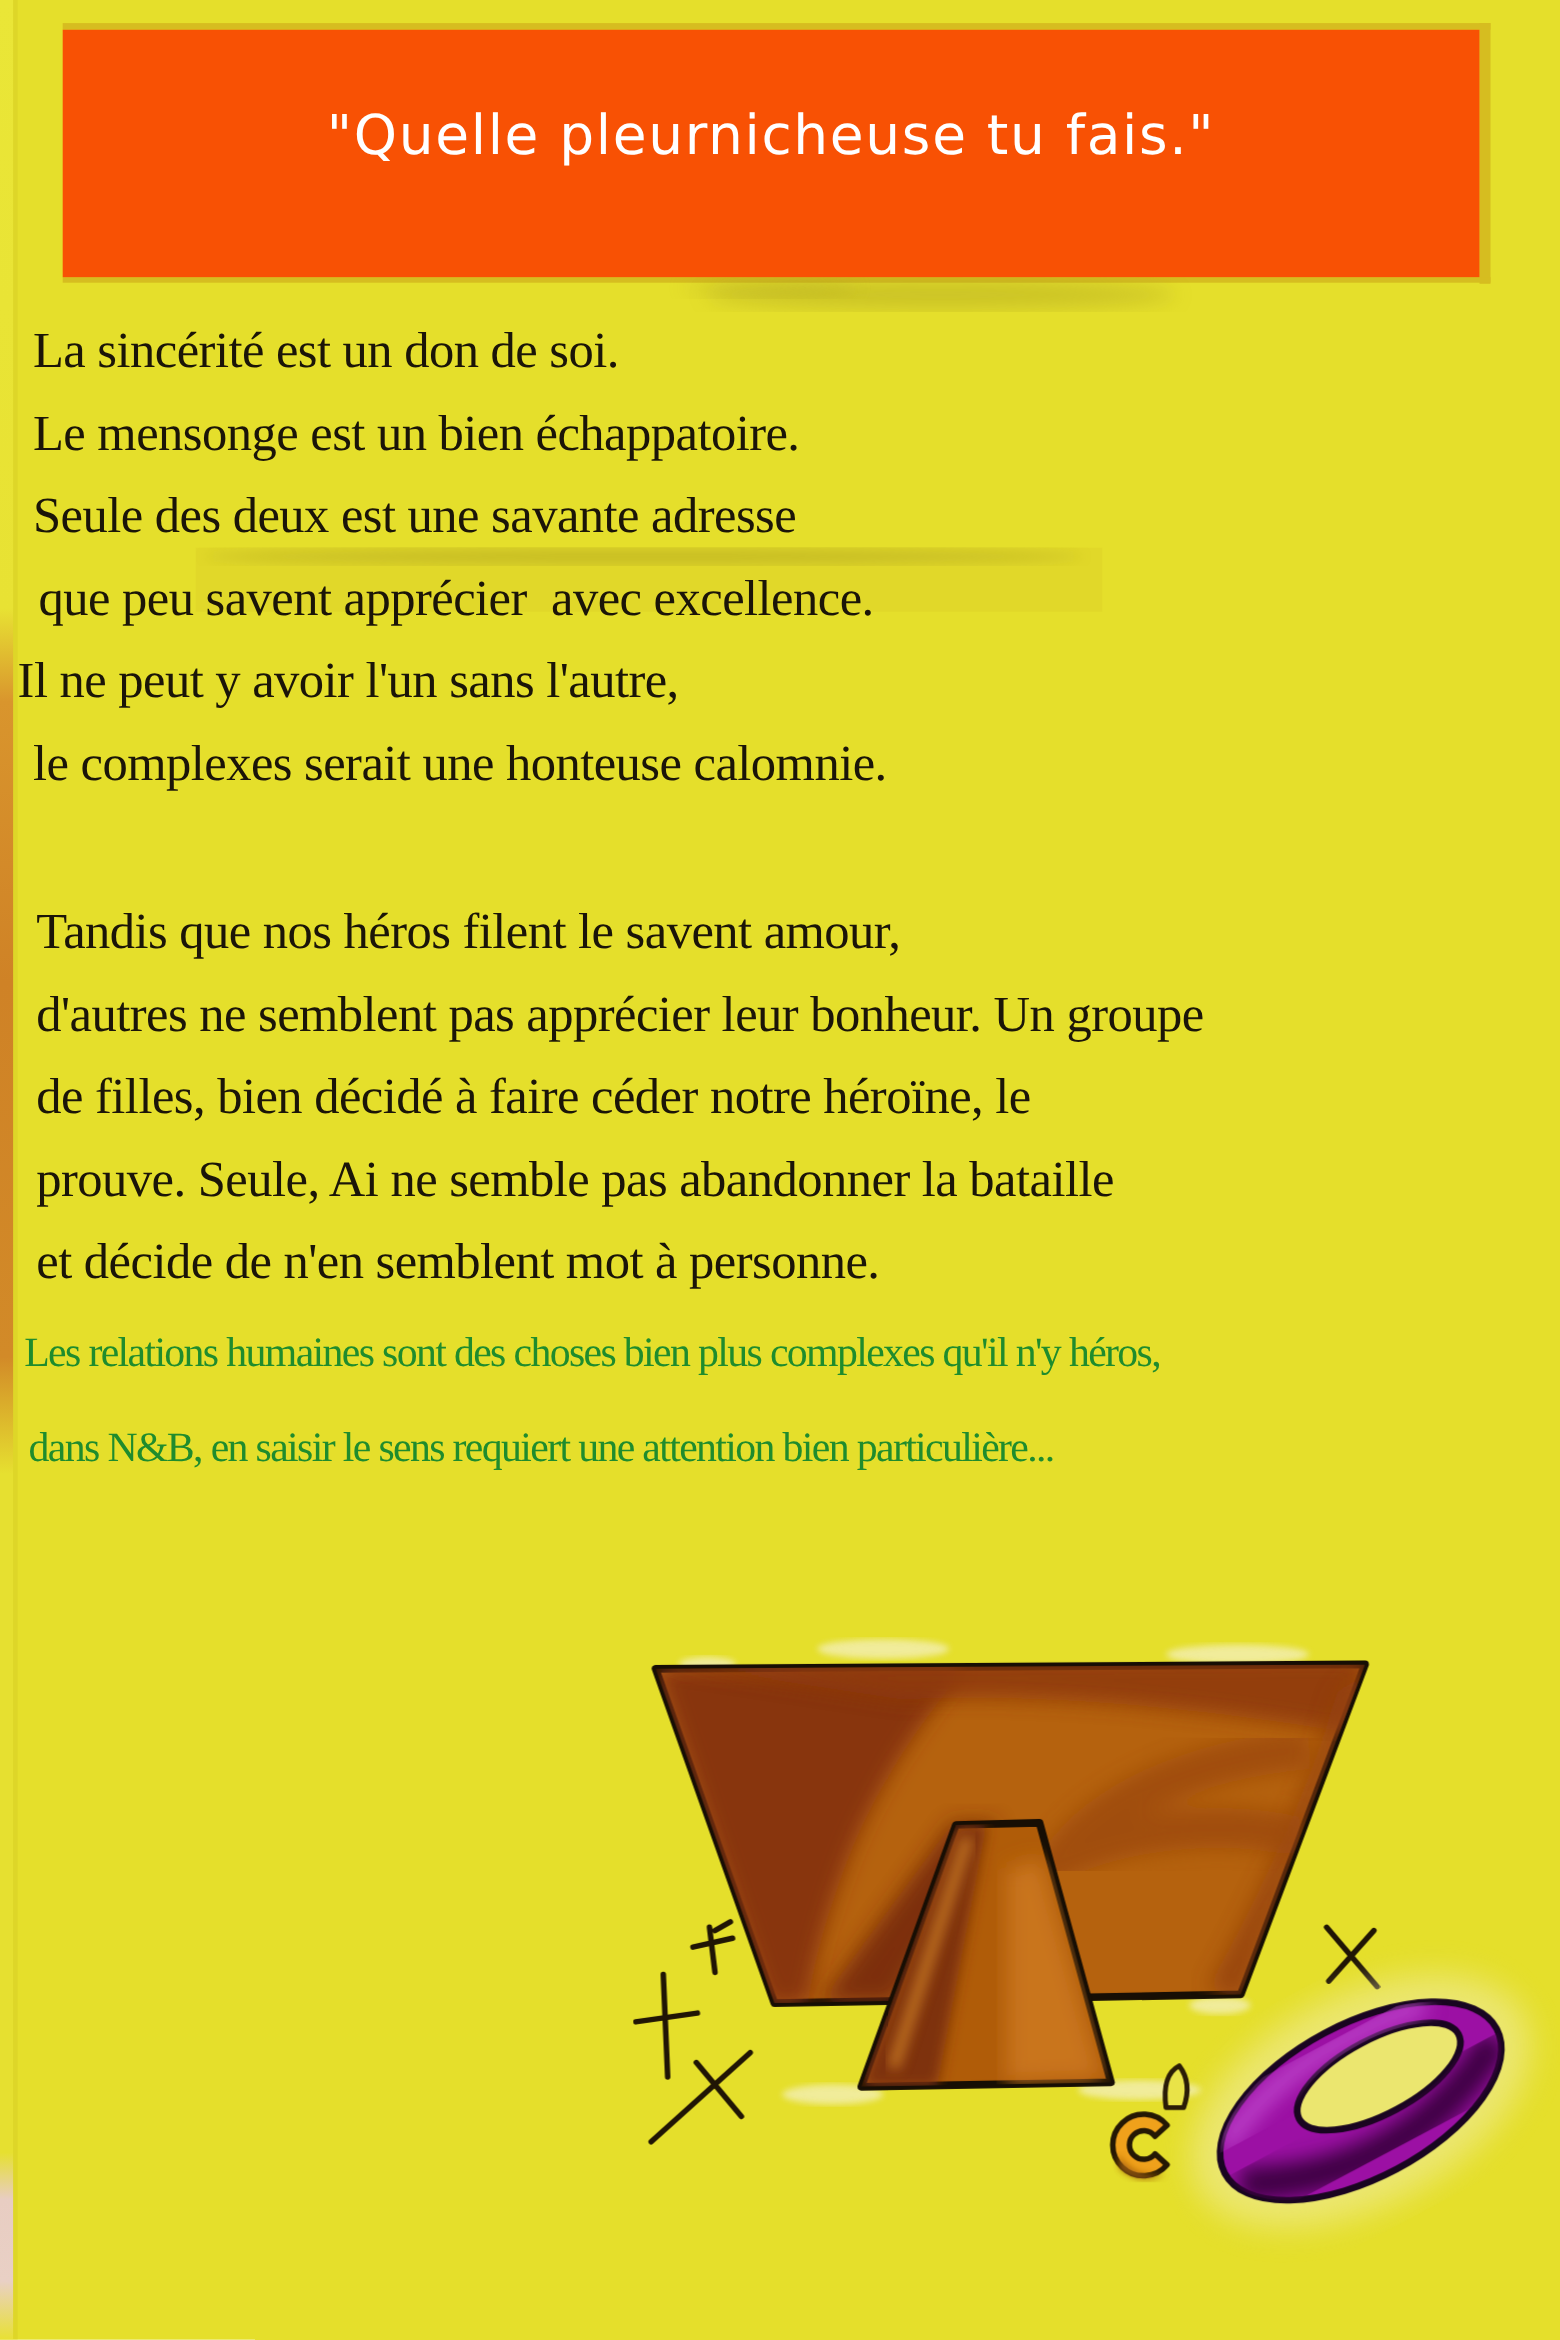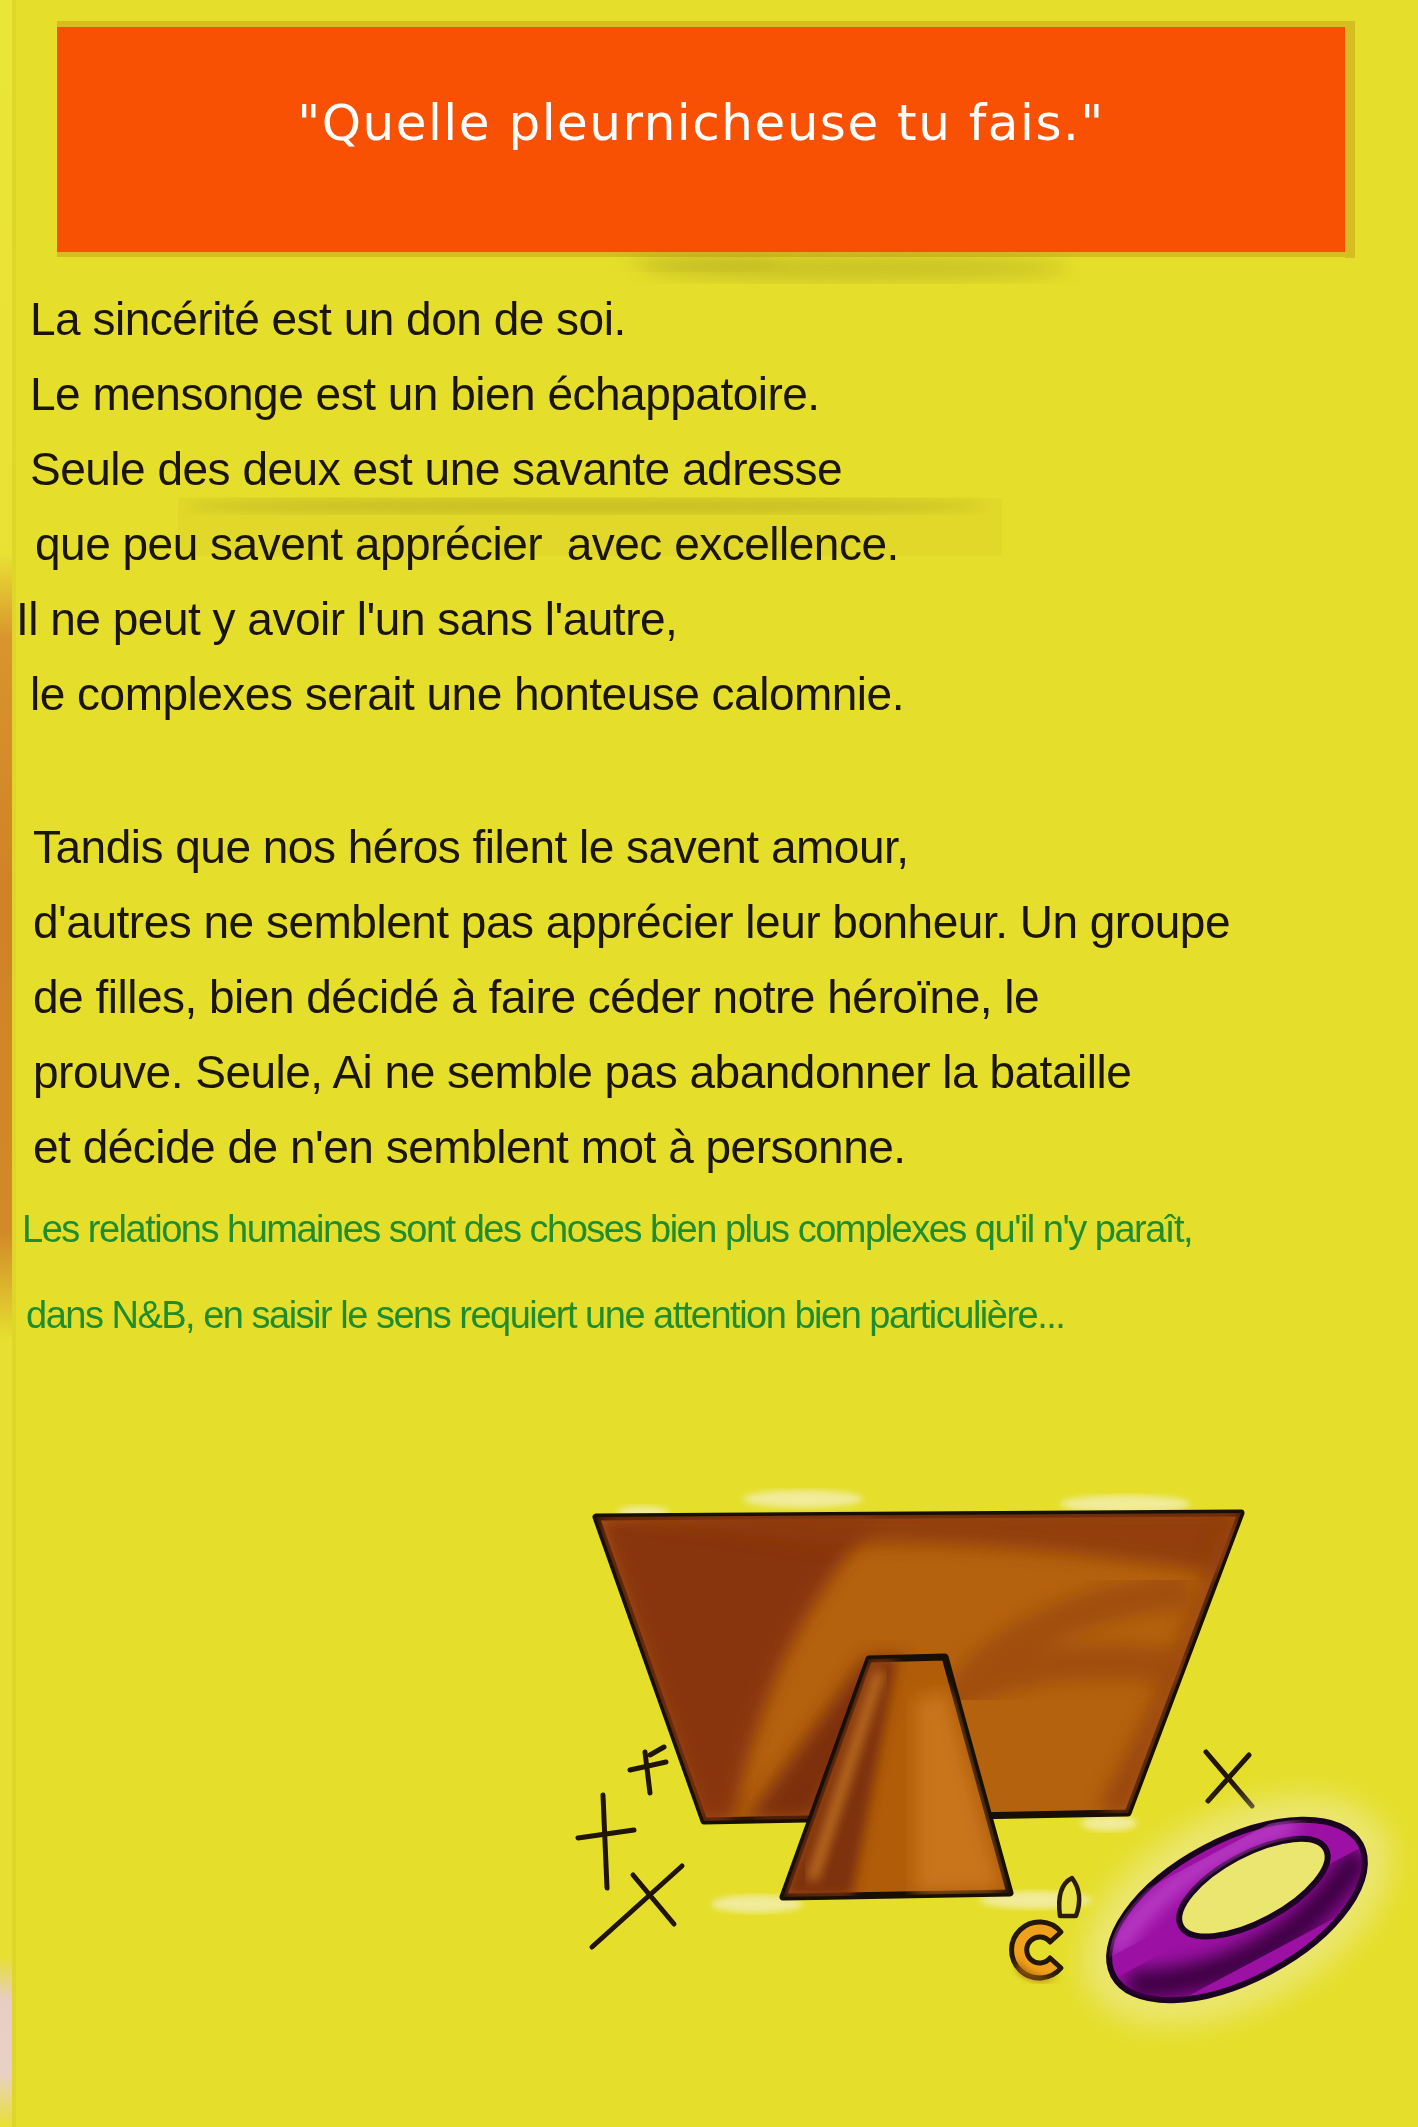--- a/index.html
+++ b/index.html
@@ -33,21 +33,21 @@
     font-family:"DejaVu Sans",sans-serif;
     font-size:50px;letter-spacing:1.5px;white-space:pre;
   }
   .edge{position:absolute;background:#d6bd20;z-index:1;}
   .edge.top{left:57px;top:21px;width:1298px;height:6px;}
   .edge.right{left:1345px;top:21px;width:10px;height:237px;}
   .edge.bottom{left:57px;top:252px;width:1298px;height:5px;}
   .tl{
     position:absolute;
     font-size:46px;letter-spacing:-0.5px;color:#1b1508;
-    white-space:pre;z-index:2;
+    white-space:pre;z-index:2;font-family:Liberation Serif, serif;
   }
   .tl.green{
     font-size:38px;letter-spacing:-1.5px;color:#1f8c2d;
   }
   svg.art{position:absolute;left:0;top:0;z-index:1;}
 </style>
 </head>
 <body>
 
 <div class="stage">
@@ -174,17 +174,17 @@
 
   <div>
     <div class="tl" style="left:33px;top:820px">Tandis que nos héros filent le savent amour,</div>
     <div class="tl" style="left:33px;top:895px">d'autres ne semblent pas apprécier leur bonheur. Un groupe</div>
     <div class="tl" style="left:33px;top:970px">de filles, bien décidé à faire céder notre héroïne, le</div>
     <div class="tl" style="left:33px;top:1045px">prouve. Seule, Ai ne semble pas abandonner la bataille</div>
     <div class="tl" style="left:33px;top:1120px">et décide de n'en semblent mot à personne.</div>
   </div>
 
   <div>
-    <div class="tl green" style="left:22px;top:1208px">Les relations humaines sont des choses bien plus complexes qu'il n'y paraît,</div>
+    <div class="tl green" style="left:22px;top:1208px">Les relations humaines sont des choses bien plus complexes qu'il n'y héros,</div>
     <div class="tl green" style="left:26px;top:1294px">dans N&amp;B, en saisir le sens requiert une attention bien particulière...</div>
   </div>
 
 </div>
 
 </body></html>

